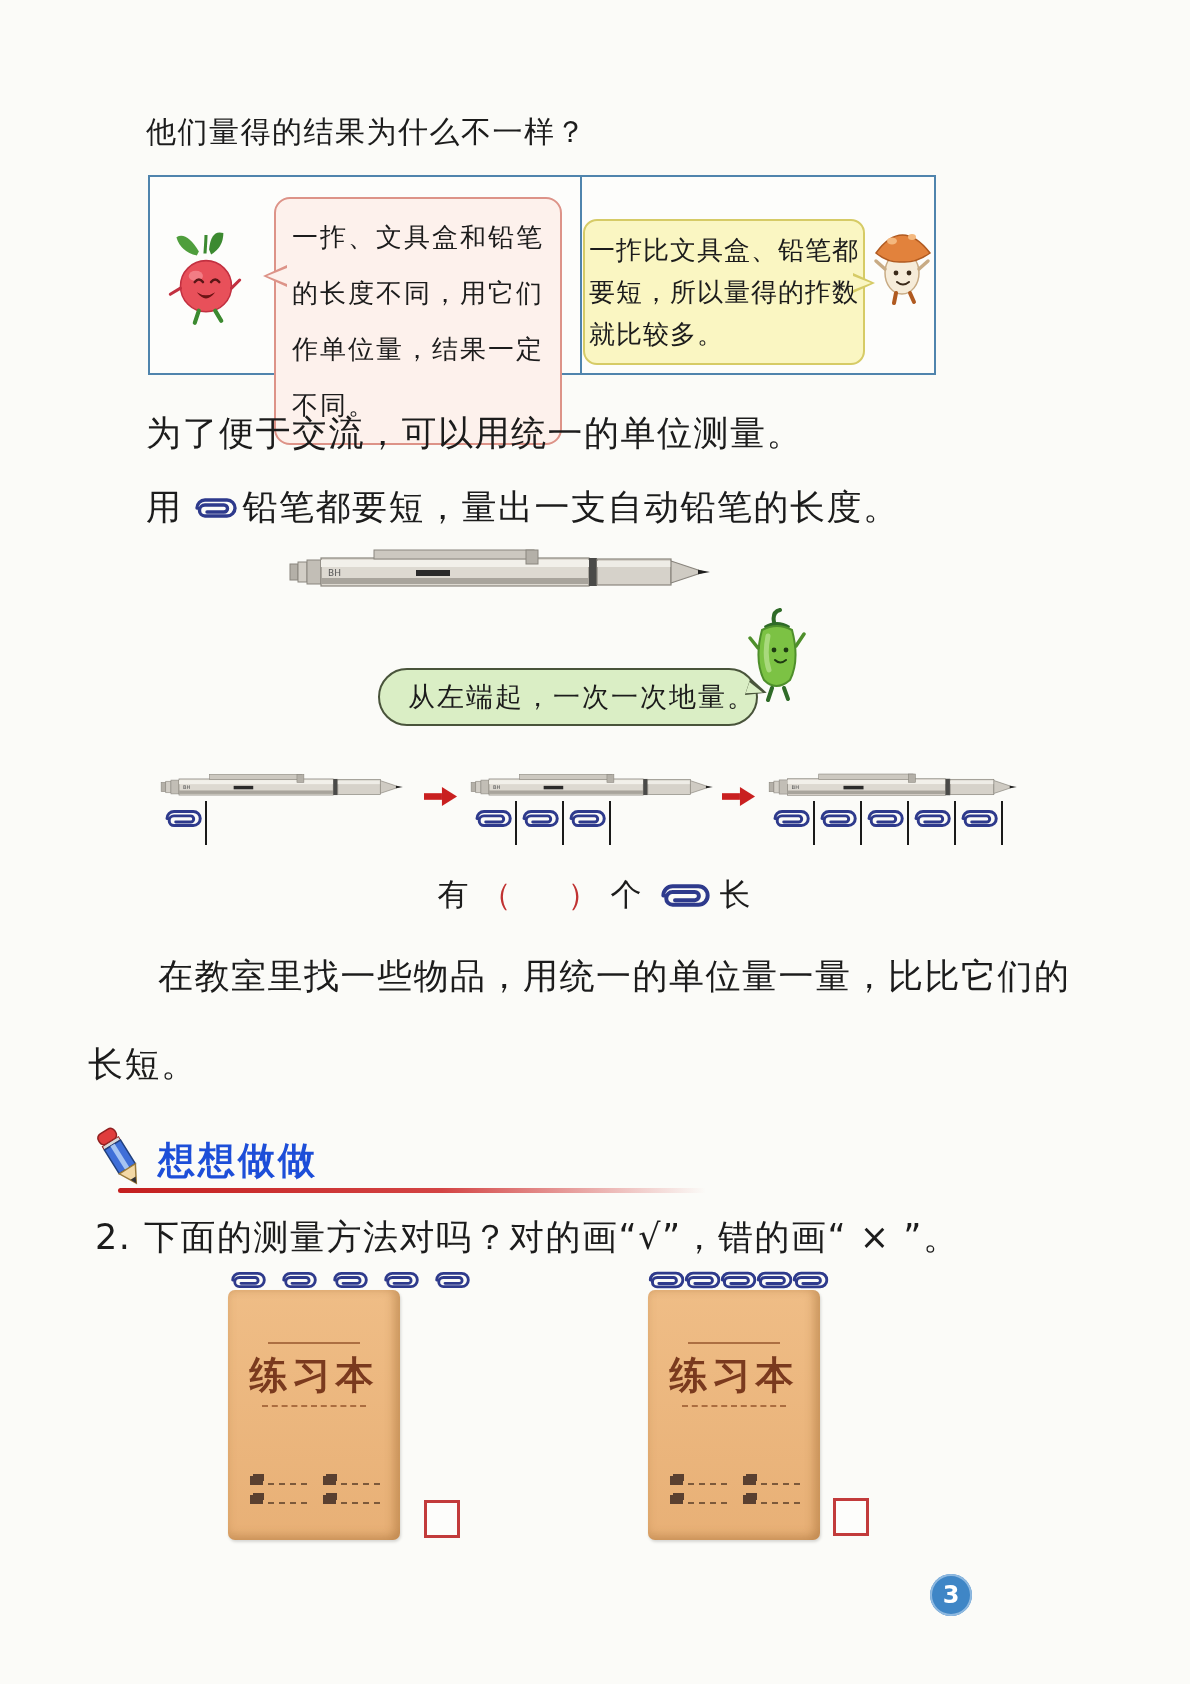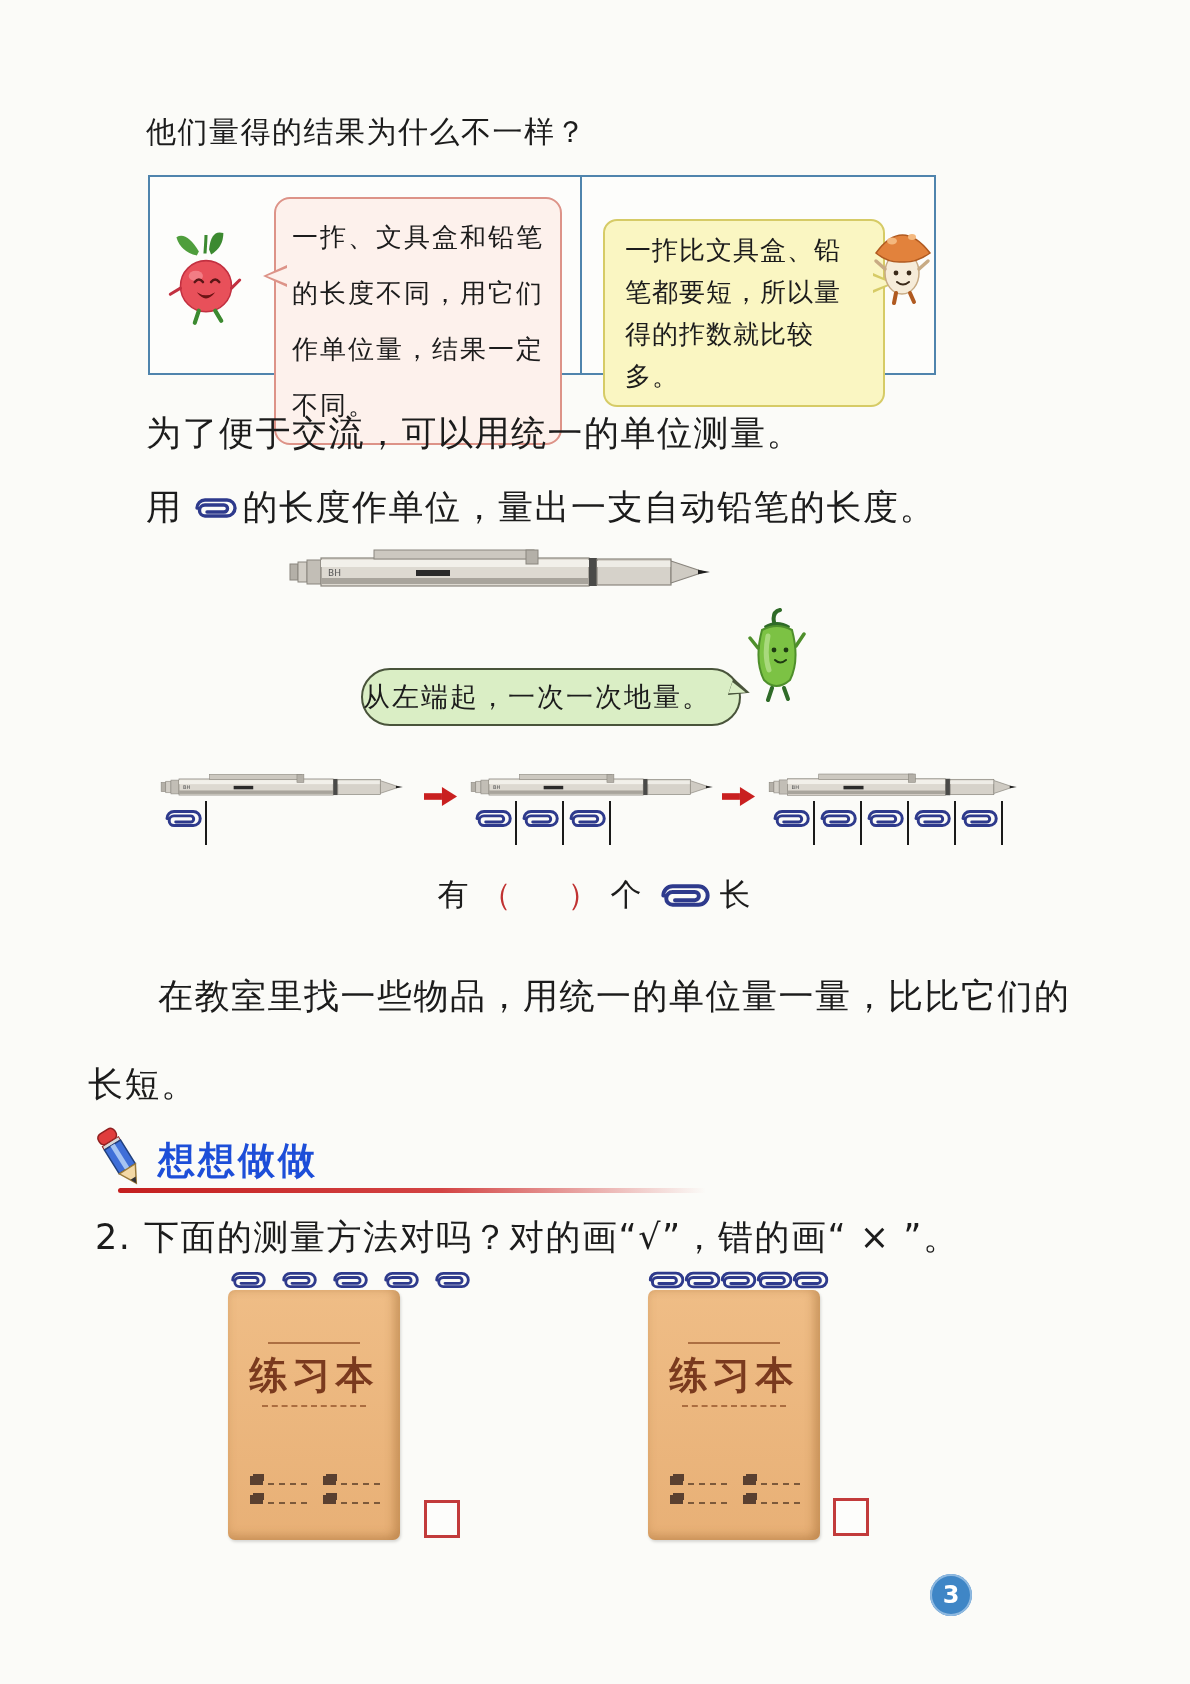--- a/index.html
+++ b/index.html
@@ -22,33 +22,33 @@
   .bubble { position:absolute; border-radius:16px; }
   .bubble-pink { left:124px; top:20px; width:288px; min-height:164px;
                  background:#fdf1ec; border:2px solid #dd9388;
                  font-size:26px; line-height:56px; letter-spacing:2px;
                  padding:10px 16px; }
   .bubble-pink::before { content:""; position:absolute; left:-24px; top:66px;
     border:11px solid transparent; border-right:24px solid #dd9388; }
   .bubble-pink::after  { content:""; position:absolute; left:-17px; top:69px;
     border:8px solid transparent;  border-right:20px solid #fdf1ec; }
 
-  .bubble-yellow { left:453px; top:42px; width:282px; min-height:140px;
+  .bubble-yellow { left:433px; top:42px; width:282px; min-height:140px;
                    background:#faf6c2; border:2px solid #d6cb66; border-radius:14px;
                    font-size:26px; line-height:42px; letter-spacing:1px;
-                   padding:8px 20px; }
+                   padding:8px 4px; }
   .bubble-yellow::before { content:""; position:absolute; right:-22px; top:52px;
     border:10px solid transparent; border-left:22px solid #d6cb66; }
   .bubble-yellow::after  { content:""; position:absolute; right:-15px; top:55px;
     border:7px solid transparent;  border-left:18px solid #faf6c2; }
 
-  .bubble-green { left:361px; top:668px; width:380px; height:58px;
+  .bubble-green { left:378px; top:668px; width:380px; height:58px;
                   background:#daeec5; border:2px solid #49543b; border-radius:29px;
                   font-size:27px; letter-spacing:2px; display:flex;
-                  align-items:center; justify-content:flex-start; }
+                  align-items:center; justify-content:flex-end; }
   .bubble-green::before { content:""; position:absolute; right:-20px; top:12px;
     border:9px solid transparent; border-left:20px solid #49543b;
     transform:rotate(18deg); }
   .bubble-green::after  { content:""; position:absolute; right:-13px; top:15px;
     border:6px solid transparent; border-left:16px solid #daeec5;
     transform:rotate(18deg); }
 
   
   .inline-row { display:flex; align-items:center; gap:6px; }
 
@@ -208,21 +208,21 @@
     </svg>
   </div>
 
   <div class="abs t29" style="left:146px; top:410px;">为了便于交流，可以用统一的单位测量。</div>
 
   <div class="abs inline-row t29" style="left:146px; top:484px;">
     <span>用</span>
     <svg width="48" height="28" viewBox="0 0 48 28">
         <use href="#sym-clip"></use>
       </svg>
-    <span>的长度作单位，量出一支自动铅笔的长度。</span>
+    <span>铅笔都要短，量出一支自动铅笔的长度。</span>
   </div>
 
   <svg class="abs" style="left:288px; top:546px;" width="424" height="52" viewBox="0 0 424 50">
     <use href="#sym-pencil"></use>
   </svg>
 
   <div class="abs bubble bubble-green">
     <span>从左端起，一次一次地量。</span>
   </div>
   <svg class="abs" style="left:748px; top:608px;" width="58" height="94" viewBox="0 0 58 94">
@@ -320,21 +320,21 @@
     <span class="red">（</span>
     <span style="display:inline-block; width:34px;"></span>
     <span class="red">）</span>
     <span>个</span>
     <svg width="56" height="33" viewBox="0 0 48 28">
         <use href="#sym-clip"></use>
       </svg>
     <span>长</span>
   </div>
 
-  <p class="abs t29" style="left:88px; top:952px; width:1014px; line-height:88px; text-indent:2em;">在教室里找一些物品，用统一的单位量一量，比比它们的长短。</p>
+  <p class="abs t29" style="left:88px; top:932px; width:1014px; line-height:88px; text-indent:2em;">在教室里找一些物品，用统一的单位量一量，比比它们的长短。</p>
 
   <svg class="abs" style="left:92px; top:1124px;" width="56" height="68" viewBox="0 0 56 68">
       <use href="#sym-edit-pencil"></use>
     </svg>
   <div class="abs sec-title">想想做做</div>
   <div class="abs sec-underline"></div>
 
   <div class="abs t29" style="left:95px; top:1214px;">2. 下面的测量方法对吗？对的画“√”，错的画“ × ”。</div>
 
   <div class="nb-cliprow gapped" style="left:226px;">

